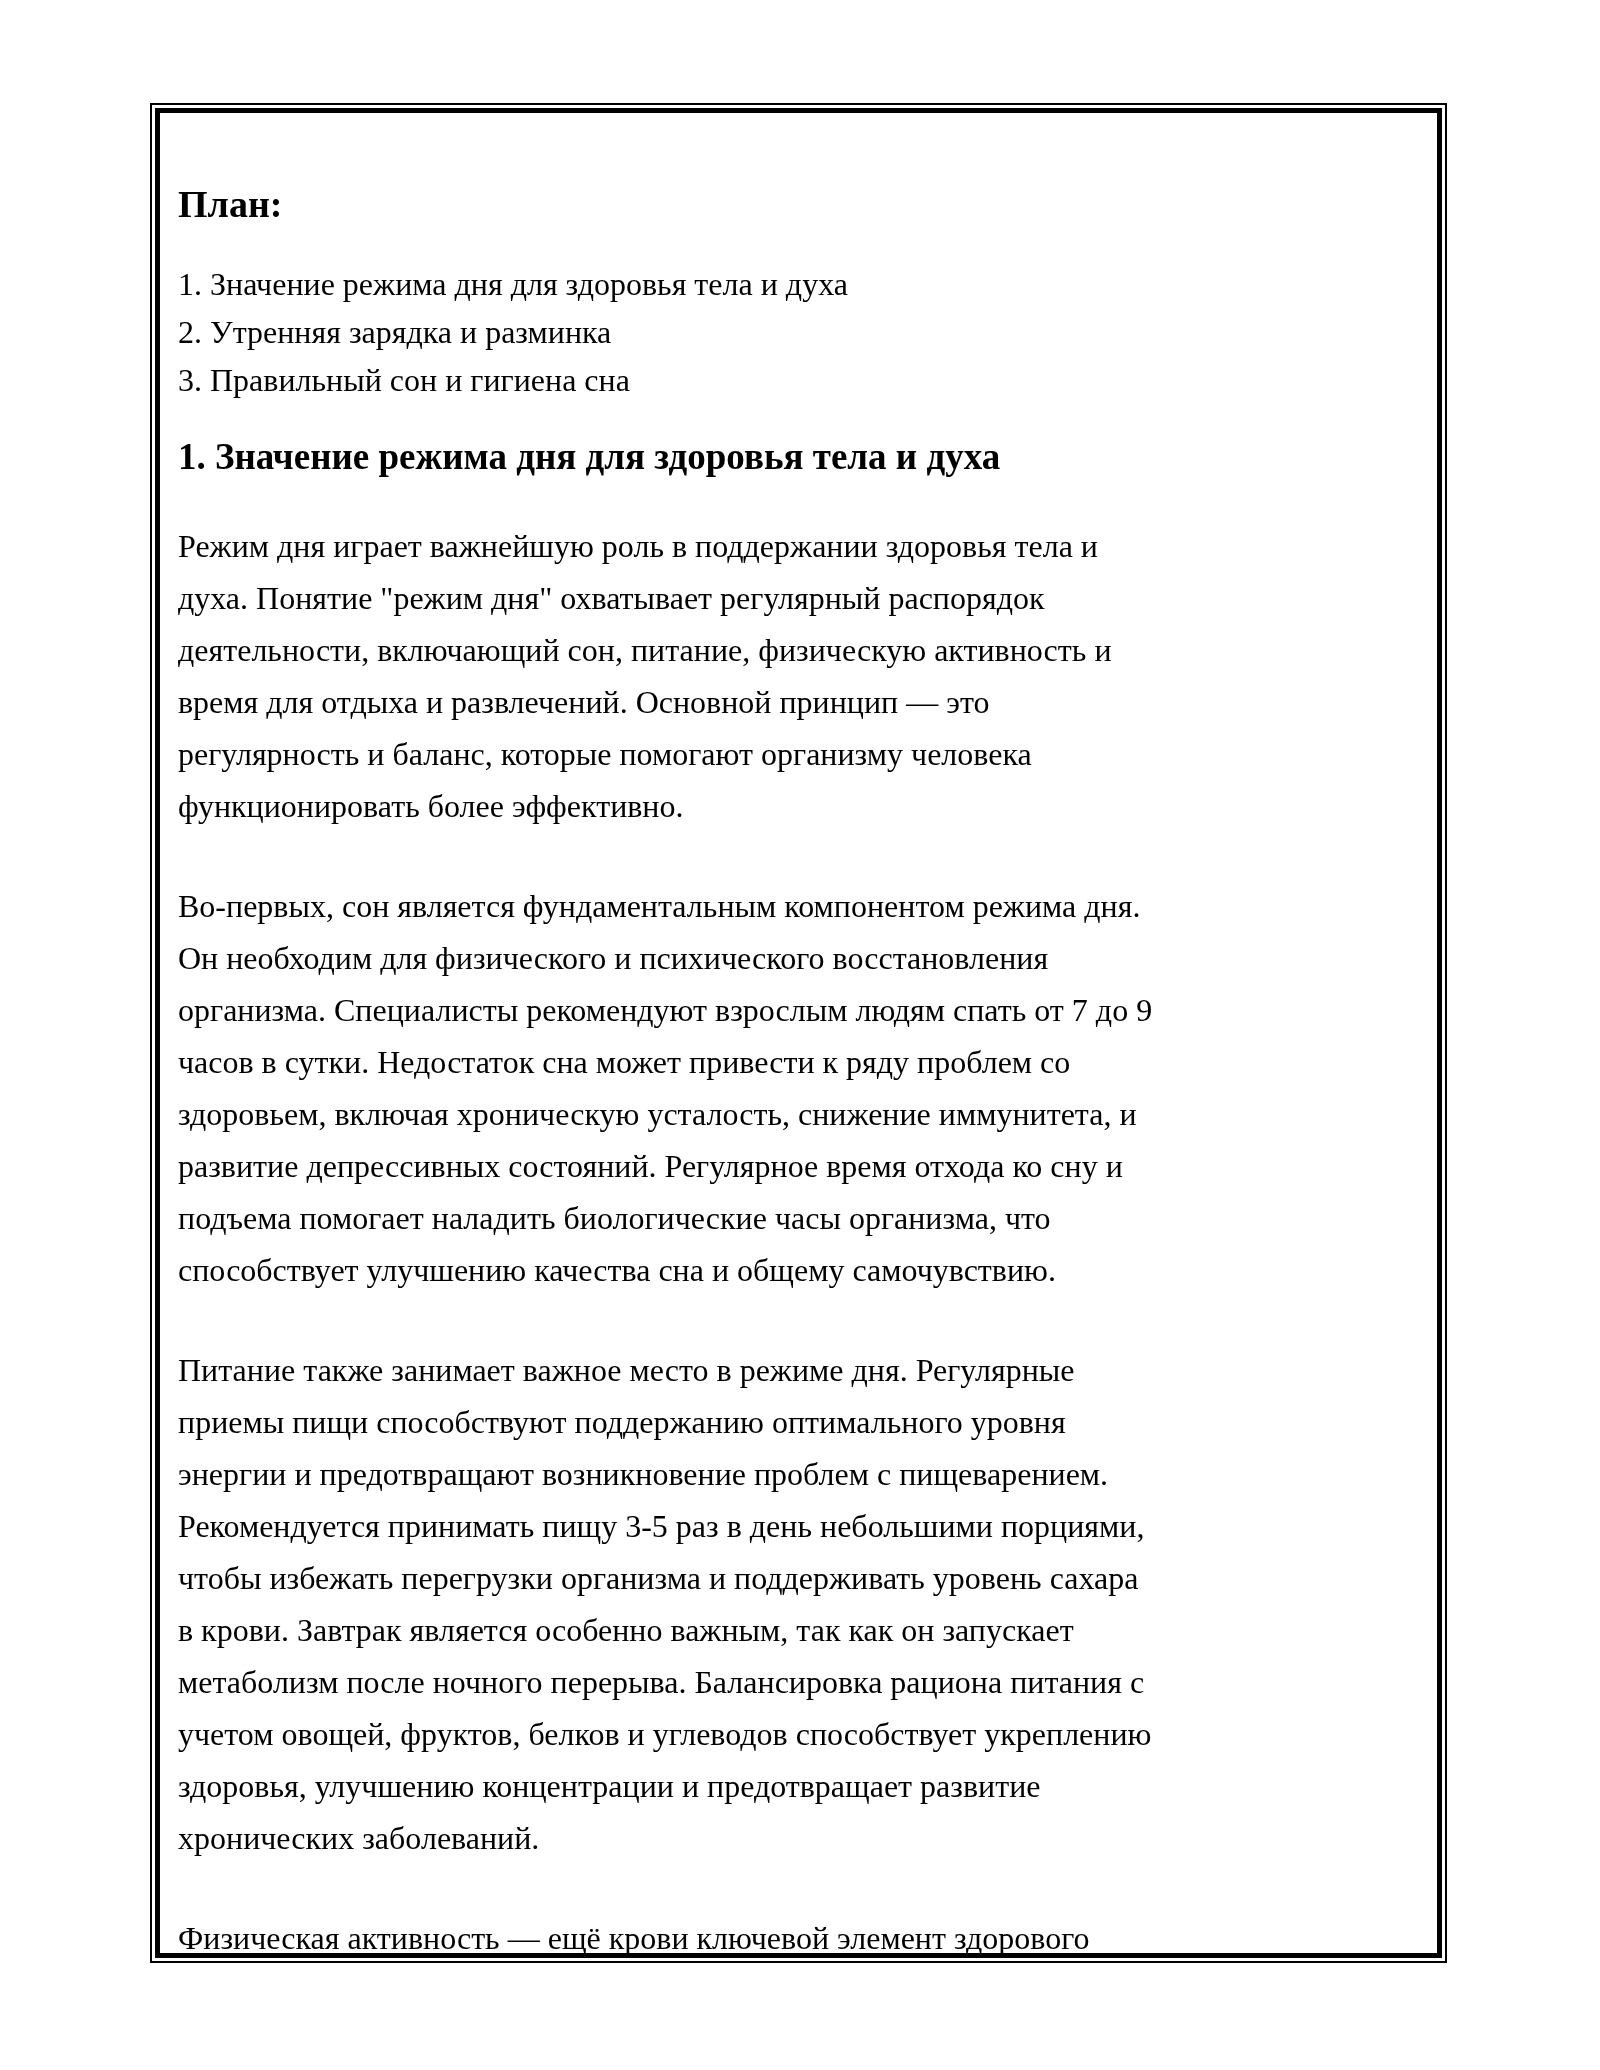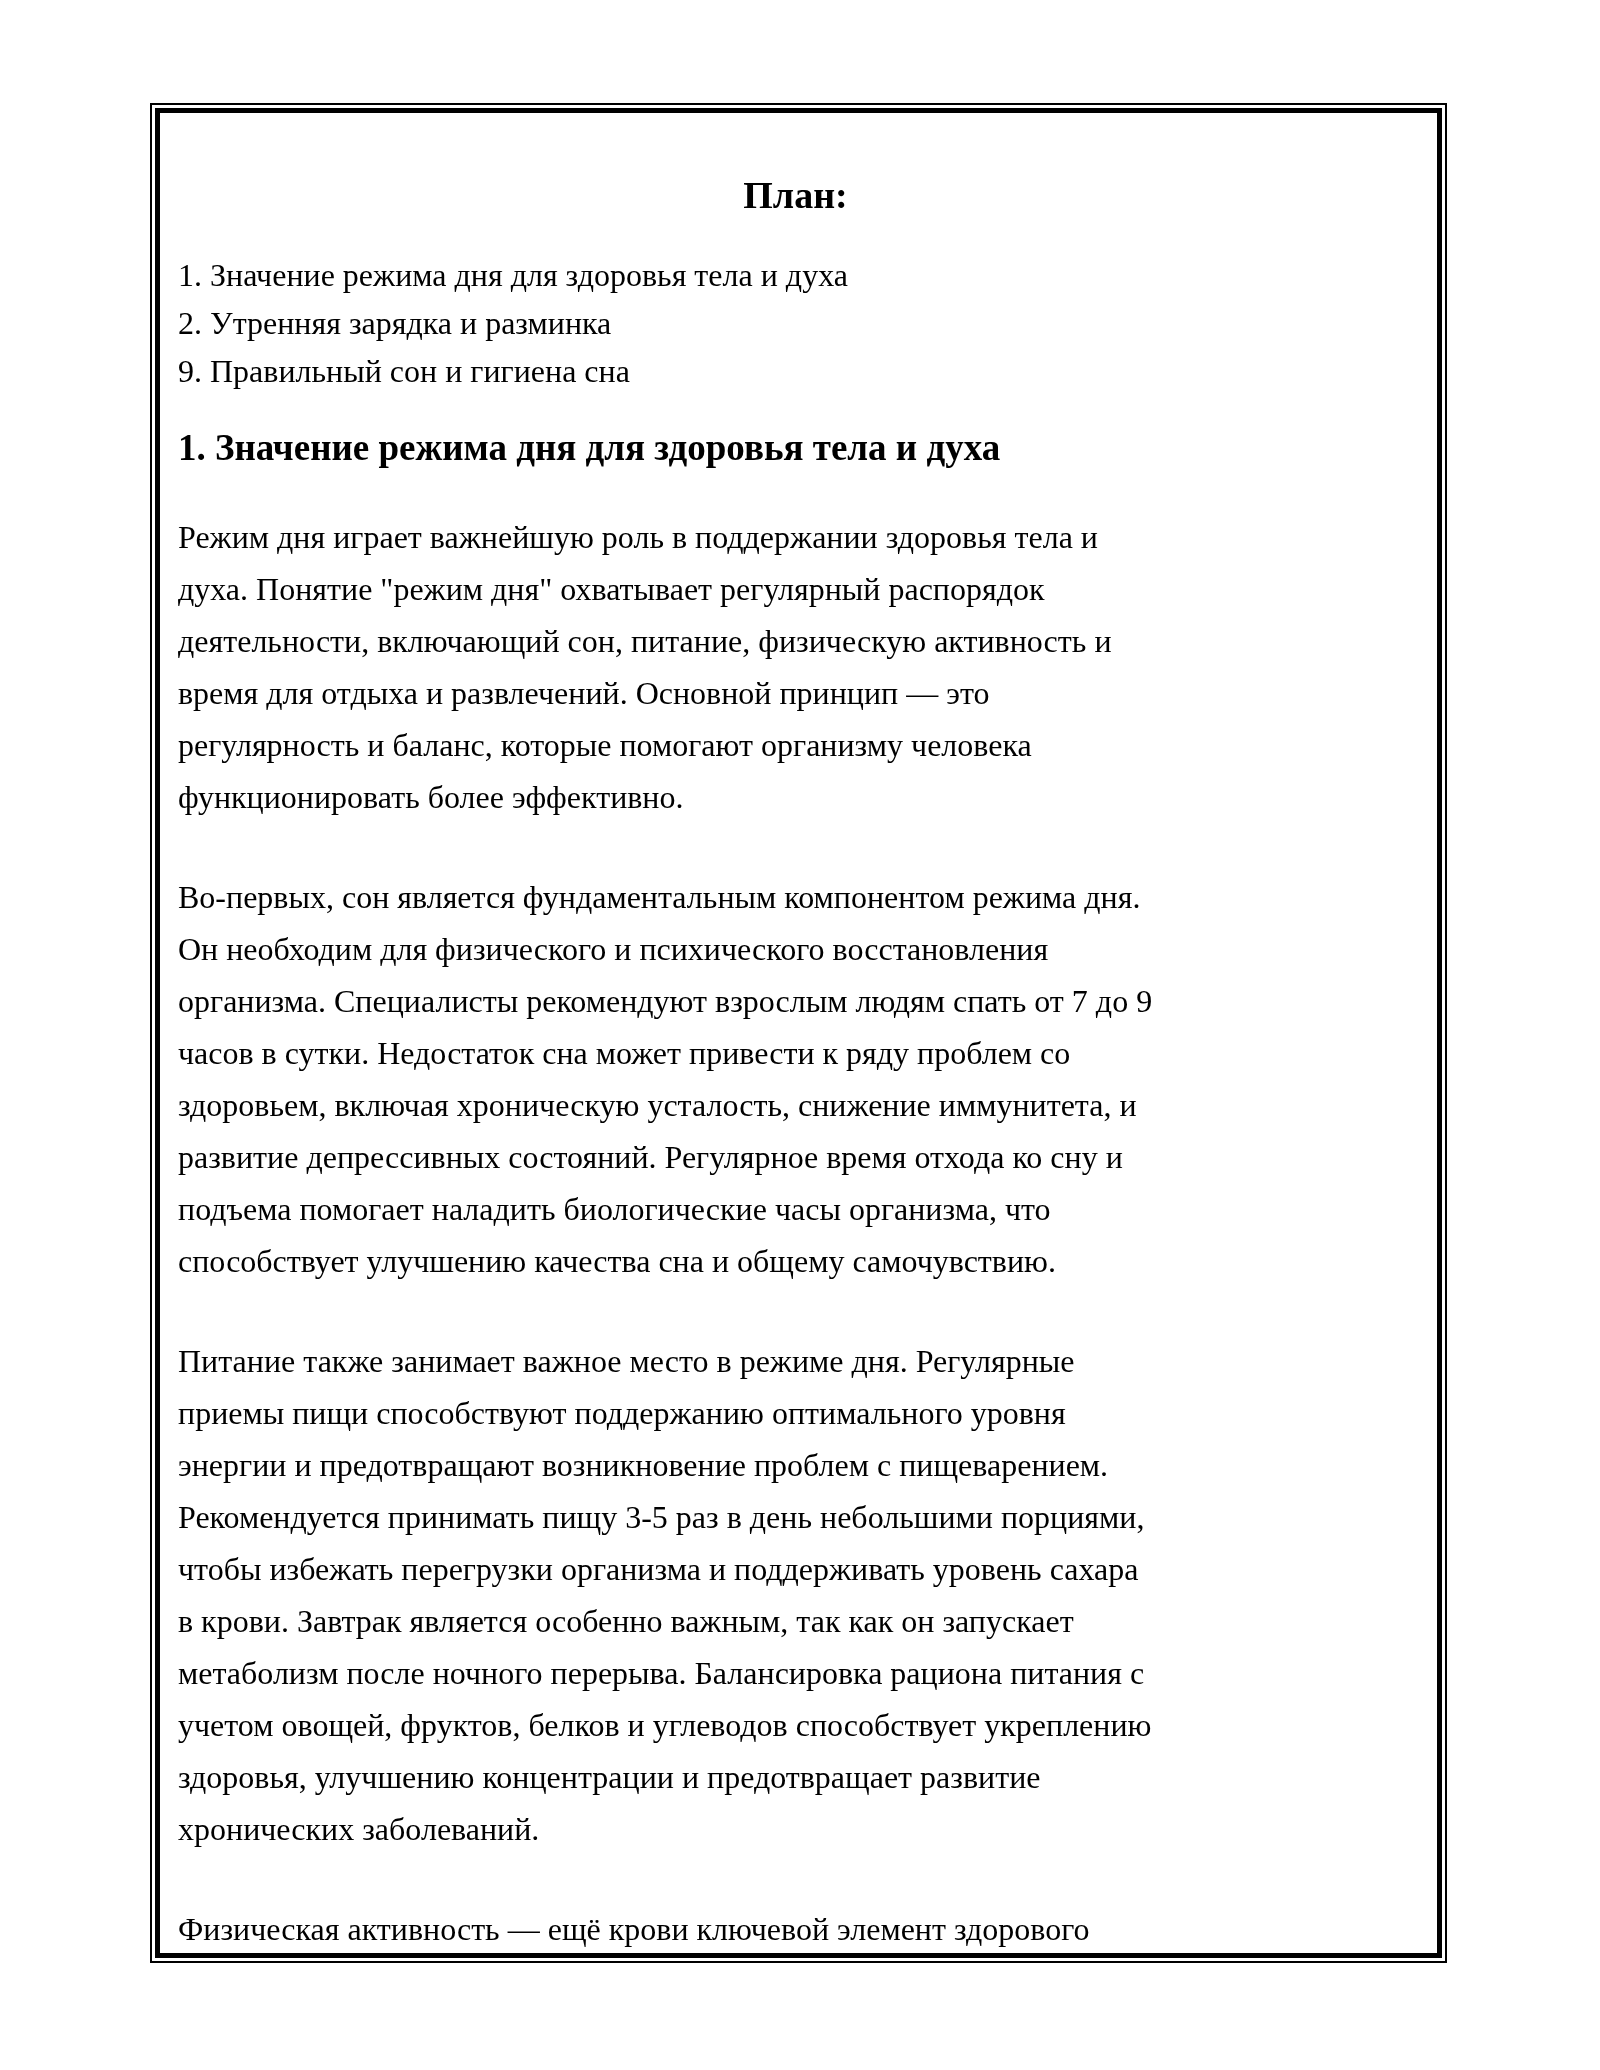--- a/index.html
+++ b/index.html
@@ -32,22 +32,21 @@
     height: 100%;
     border: 5px solid #000000;
     box-sizing: border-box;
     padding: 55px 24px 0 18px;
     overflow: hidden;
   }
   .plan-title {
     font-size: 38px;
     font-weight: bold;
     line-height: 44px;
-    margin: 5px 0 34px 0;
-    text-align: center;
+    margin: 14px 0 34px 0;
   }
   .plan-list {
     margin: 0 0 0 0;
   }
   .plan-item {
     font-size: 32px;
     line-height: 48px;
   }
   .section-heading {
     font-size: 37px;
@@ -67,21 +66,21 @@
 
 <div class="page">
   <div class="frame">
     <div class="frame-inner">
 
       <div class="plan-title">План:</div>
 
       <div class="plan-list">
         <div class="plan-item">1. Значение режима дня для здоровья тела и духа</div>
         <div class="plan-item">2. Утренняя зарядка и разминка</div>
-        <div class="plan-item">9. Правильный сон и гигиена сна</div>
+        <div class="plan-item">3. Правильный сон и гигиена сна</div>
       </div>
 
       <div class="section-heading">1. Значение режима дня для здоровья тела и духа</div>
 
       <div class="para">Режим дня играет важнейшую роль в поддержании здоровья тела и
 духа. Понятие "режим дня" охватывает регулярный распорядок
 деятельности, включающий сон, питание, физическую активность и
 время для отдыха и развлечений. Основной принцип — это
 регулярность и баланс, которые помогают организму человека
 функционировать более эффективно.</div>

